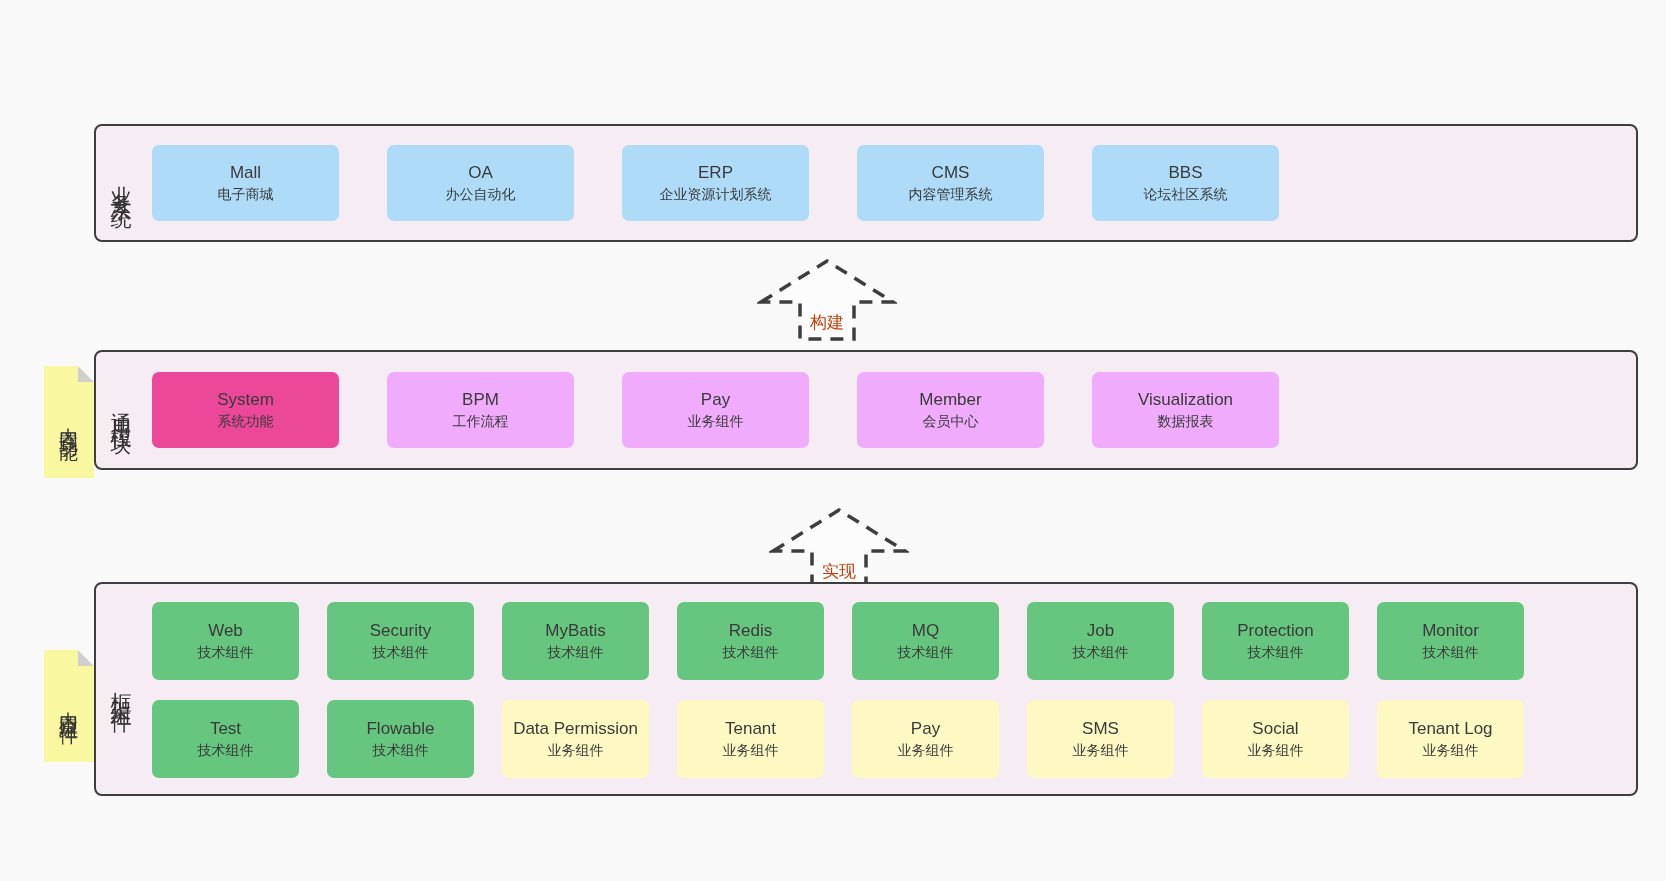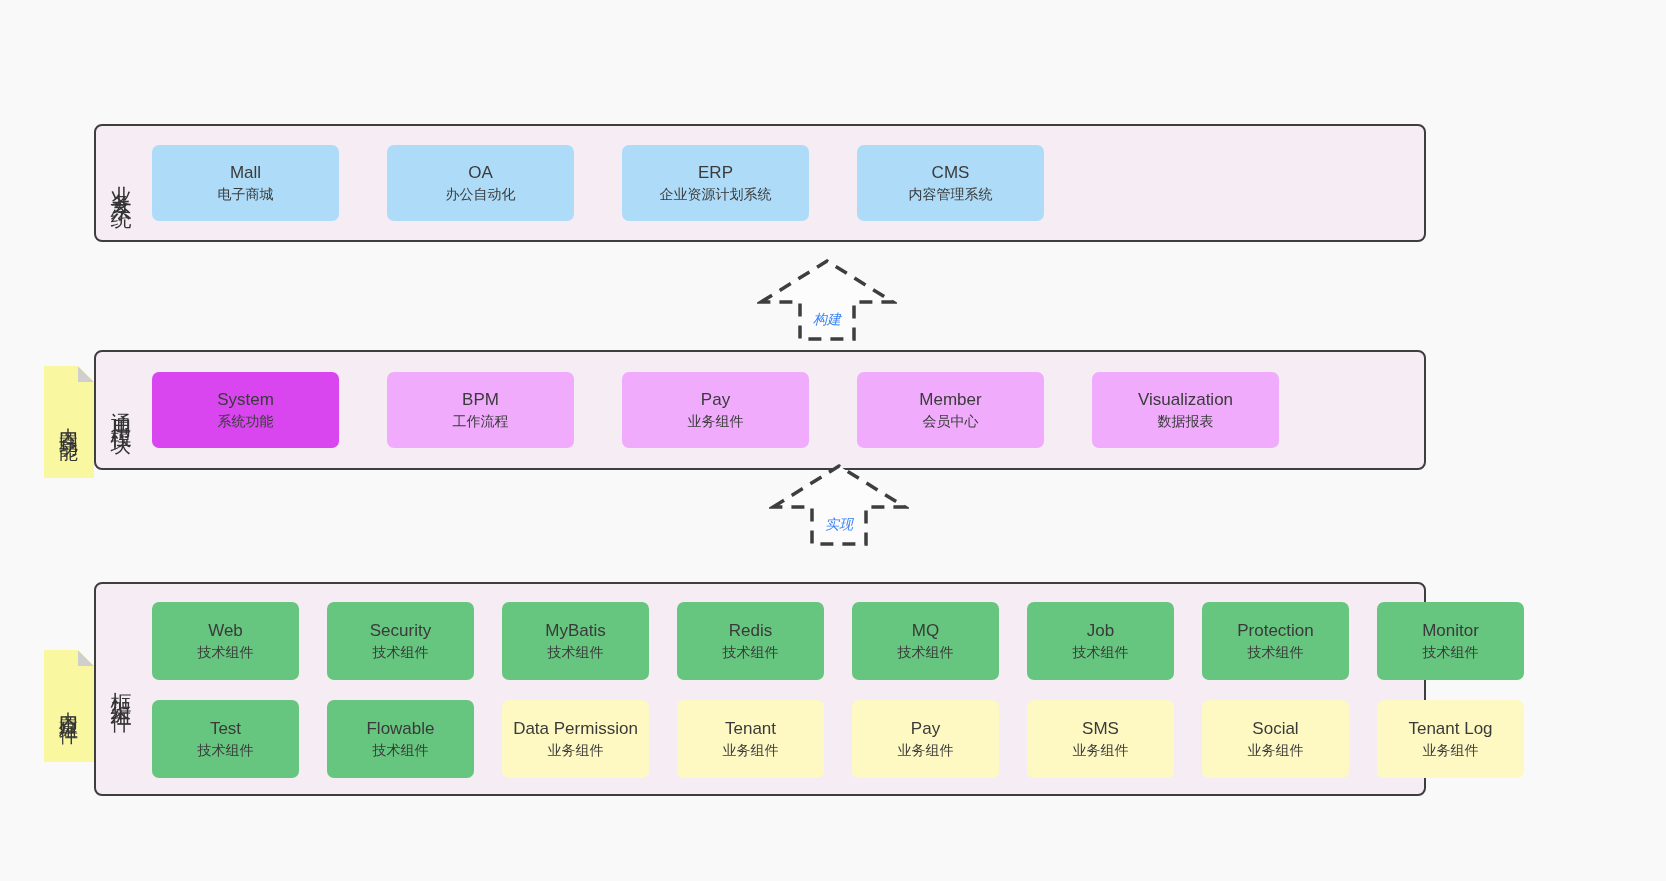--- a/index.html
+++ b/index.html
@@ -1,19 +1,19 @@
 <!DOCTYPE html>
 <html><head>
 <meta charset="utf-8">
 <style>
   html,body{margin:0;padding:0;}
   body{font-family:"Liberation Sans","DejaVu Sans",sans-serif;background:#f9f9f9;}
   .canvas{position:relative;width:1666px;height:881px;background:#f9f9f9;overflow:hidden;}
 
-  .section{position:absolute;left:94px;width:1332px;background:#f6edf4;
+  .section{position:absolute;left:94px;width:1544px;background:#f6edf4;
            border:2px solid #3e3e3e;border-radius:8px;box-sizing:border-box;}
   .section-1{top:124px;height:118px;}
   .section-2{top:350px;height:120px;}
   .section-3{top:582px;height:214px;}
 
   .v-label{position:absolute;left:15px;top:50%;transform:translateY(-50%);
            writing-mode:vertical-lr;text-orientation:upright;letter-spacing:7px;
            font-size:21px;color:#333;white-space:nowrap;line-height:1;}
 
   .box-row{position:absolute;left:56px;top:50%;transform:translateY(-50%);
@@ -21,42 +21,42 @@
   .box-grid{position:absolute;left:56px;top:18px;display:grid;
             grid-template-columns:repeat(8,147px);column-gap:28px;row-gap:20px;}
 
   .box{width:187px;height:76px;border-radius:7px;display:flex;flex-direction:column;
        justify-content:center;align-items:center;text-align:center;box-sizing:border-box;
        padding:4px 8px;color:#3a3a3a;}
   .box-grid .box{width:147px;height:78px;}
   .box-title{font-size:17px;line-height:1.4;}
   .box-sub{font-size:14px;line-height:1.4;}
   .blue{background:#aedcf8;}
-  .red{background:#d946ef;}
+  .red{background:#ec4899;}
   .pink{background:#f0abfc;}
   .green{background:#66c57e;}
   .lightgreen{background:#fef9c3;}
 
   .note{position:absolute;left:-52px;width:50px;height:112px;background:#f9f7a0;
         clip-path:polygon(0 0,calc(100% - 16px) 0,100% 16px,100% 100%,0 100%);
         display:flex;align-items:center;justify-content:center;}
   .note-fold{position:absolute;top:0;right:0;width:16px;height:16px;background:#cfcfcf;
              clip-path:polygon(0 0,100% 100%,0 100%);}
   .note-text{writing-mode:vertical-lr;text-orientation:upright;font-size:19px;
              letter-spacing:5px;color:#333;line-height:1;}
   .note-2{top:14px;}
   .note-3{top:66px;}
 
   .arrow{position:absolute;width:140px;height:88px;}
   .arrow-1{left:757px;top:255px;}
-  .arrow-2{left:769px;top:460px;text-align:right;}
+  .arrow-2{left:769px;top:504px;text-align:right;}
   .arrow svg{display:block;width:100%;height:100%;}
   .arrow-label{position:absolute;left:50%;top:56px;transform:translateX(-50%);
-               font-size:14px;color:#3b82f6;background:#fcfcfc;padding:0 2px;
-               white-space:nowrap;font-style:italic;}
+               font-size:17px;color:#c2410c;background:#fcfcfc;padding:0 2px;
+               white-space:nowrap;}
 </style>
 </head>
 <body>
 
 <div class="canvas">
 
   <div class="section section-1">
     <div class="v-label">业务系统</div>
     <div class="box-row">
       <div class="box blue">
@@ -67,20 +67,24 @@
         <div class="box-title">OA</div>
         <div class="box-sub">办公自动化</div>
       </div>
       <div class="box blue">
         <div class="box-title">ERP</div>
         <div class="box-sub">企业资源计划系统</div>
       </div>
       <div class="box blue">
         <div class="box-title">CMS</div>
         <div class="box-sub">内容管理系统</div>
+      </div>
+      <div class="box blue">
+        <div class="box-title">BBS</div>
+        <div class="box-sub">论坛社区系统</div>
       </div>
     </div>
   </div>
 
   <div class="arrow arrow-1">
     <svg viewBox="0 0 140 88">
       <polygon points="4,47 70,6 136,47 97,47 97,84 43,84 43,47" fill="#fcfcfc" stroke="#3e3e3e" stroke-width="3.5" stroke-dasharray="13 9" stroke-linejoin="miter"></polygon>
     </svg>
     <div class="arrow-label">构建</div>
   </div>

